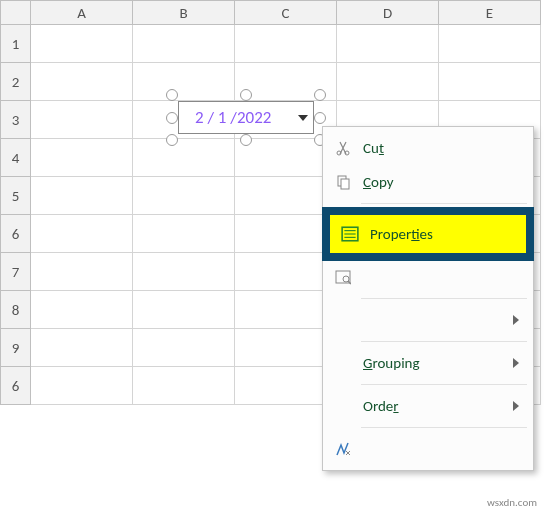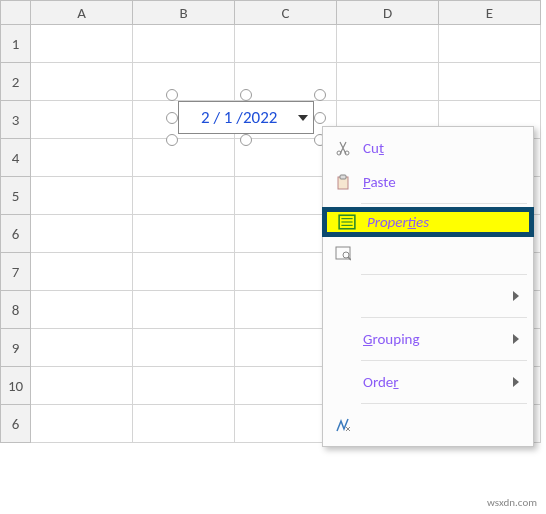--- a/index.html
+++ b/index.html
@@ -65,23 +65,23 @@
   .h-bl { left: -6px; bottom: -6px; }
   .h-bm { left: calc(50% - 6px); bottom: -6px; }
   .h-br { right: -6px; bottom: -6px; }
   .dtp-box {
     position: absolute;
     left: 6px; top: 6px; right: 6px; bottom: 6px;
     border: 1px solid #888;
     background: #fff;
     display: flex;
     align-items: center;
-    padding-left: 22px;
+    padding-left: 16px;
     font-size: 17px;
-    color: #1d4ed8;
+    color: #8b5cf6;
   }
   .dtp-drop {
     position: absolute;
     right: 2px; top: 50%;
     transform: translateY(-50%);
     width: 16px; height: 18px;
     display: flex; align-items: center; justify-content: center;
   }
   .dtp-drop svg { width: 10px; height: 6px; }
 
@@ -95,42 +95,41 @@
     border: 1px solid #c6c6c6;
     box-shadow: 3px 3px 6px rgba(0,0,0,0.25);
     padding: 4px 0;
     font-size: 15px;
   }
   .ctxitem {
     display: flex;
     align-items: center;
     height: 34px;
     padding: 0 12px 0 8px;
-    color: #8b5cf6;
+    color: #14532d;
     position: relative;
   }
   .ctxitem .ico {
     width: 24px;
     display: flex;
     justify-content: center;
     align-items: center;
     margin-right: 8px;
     color: #777;
   }
   .ctxitem .lbl u { text-decoration: underline; }
   .ctxitem .arrow {
     margin-left: auto;
     width: 8px;
   }
   .ctxitem.highlight {
     background: #ffff00;
-    border: 5px solid #0c4a6e;
-    height: 30px;
+    border: 8px solid #0c4a6e;
+    height: 54px;
     margin: -1px -1px;
-    font-style: italic;
   }
   .sep {
     height: 1px;
     background: #e1e1e1;
     margin: 4px 6px 4px 38px;
   }
 
   svg { display: block; }
 
   .watermark {
@@ -223,28 +222,20 @@
       </tr>
   <tr>
         <th class="rowhead">9</th>
         <td></td>
         <td></td>
         <td></td>
         <td></td>
         <td></td>
       </tr>
   <tr>
-        <th class="rowhead">10</th>
-        <td></td>
-        <td></td>
-        <td></td>
-        <td></td>
-        <td></td>
-      </tr>
-  <tr>
         <th class="rowhead">6</th>
         <td></td>
         <td></td>
         <td></td>
         <td></td>
         <td></td>
       </tr>
 </tbody>
   </table>
 
@@ -275,30 +266,30 @@
     <span class="ico">
       <svg width="16" height="16" viewBox="0 0 16 16">
           <path d="M5 2 L11 14 M11 2 L5 14" stroke="#888" stroke-width="1.2" fill="none"></path>
           <circle cx="4" cy="13" r="2" stroke="#888" fill="none"></circle>
           <circle cx="12" cy="13" r="2" stroke="#888" fill="none"></circle>
         </svg>
     </span>
     <span class="lbl">Cu<u>t</u></span>
   </div>
 
-
   <div class="ctxitem">
     <span class="ico">
       <svg width="16" height="16" viewBox="0 0 16 16">
-          <rect x="3" y="3" width="10" height="12" stroke="#b88" fill="#f6e6d0"></rect>
-          <rect x="5" y="1" width="6" height="4" rx="1" stroke="#888" fill="#ddd"></rect>
-        </svg>
-    </span>
-    <span class="lbl"><u>P</u>aste</span>
-  </div>
+          <rect x="3" y="2" width="8" height="10" stroke="#888" fill="none"></rect>
+          <rect x="6" y="5" width="8" height="10" stroke="#888" fill="#fff"></rect>
+        </svg>
+    </span>
+    <span class="lbl"><u>C</u>opy</span>
+  </div>
+
 
   <div class="sep"></div>
 
   <div class="ctxitem highlight">
     <span class="ico">
       <svg width="18" height="18" viewBox="0 0 16 16">
           <rect x="1" y="2" width="14" height="12" stroke="#2a8a2a" fill="none" stroke-width="1.4"></rect>
           <line x1="3" y1="5" x2="13" y2="5" stroke="#2a8a2a"></line>
           <line x1="3" y1="8" x2="13" y2="8" stroke="#2a8a2a"></line>
           <line x1="3" y1="11" x2="13" y2="11" stroke="#2a8a2a"></line>

